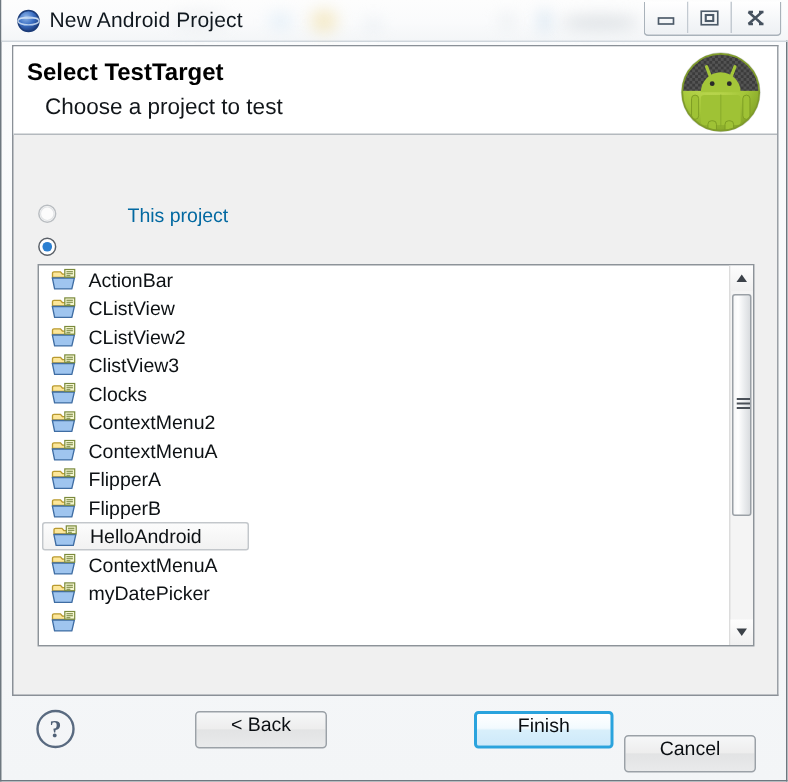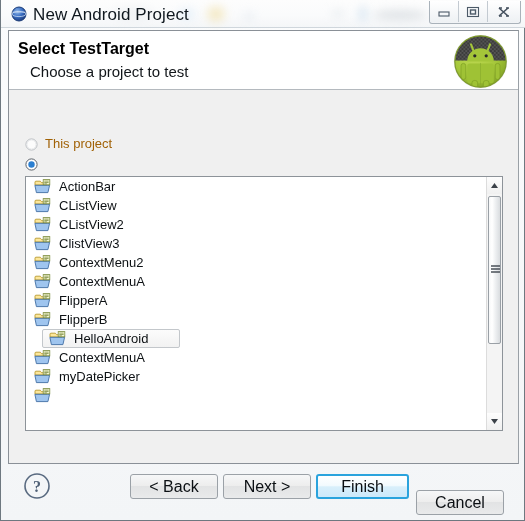--- a/index.html
+++ b/index.html
@@ -53,21 +53,21 @@
   #tb-blob7 { left: 112px; top: 7px;  width: 40px; height: 14px; background:#e8ebee; border-radius:3px; }
 
   #title-icon {
     position: absolute;
     left: 10px; top: 6px;
     width: 16px; height: 16px;
   }
   #title-text {
     position: absolute;
     left: 32px; top: 5px;
-    font-size: 17px;
+    font-size: 14px;
     color: #10181f;
     letter-spacing: .1px;
     white-space: nowrap;
   }
 
   
   #winbtns {
     position: absolute;
     right: 5px; top: 1px;
     display: flex;
@@ -127,23 +127,24 @@
   #header-logo {
     position: absolute;
     right: 9px; top: 2px;
     width: 57px; height: 57px;
   }
 
   
   .radio-row {
     position: absolute;
     display: flex;
-    align-items: flex-end;
+    align-items: flex-start;
     font-size: 13px;
-    color: #a16207;
+    color: #0369a1;
+    gap: 40px;
   }
   #radio-this { left: 16px; top: 105px; }
   #radio-existing { left: 16px; top: 127px; }
   .radio-mark {
     width: 13px; height: 13px;
     margin-right: 7px;
     flex: 0 0 auto;
   }
 
   
@@ -168,21 +169,21 @@
     position: relative;
     height: 19px;
     display: flex;
     align-items: center;
     padding-left: 8px;
     font-size: 13px;
     color: #0d1114;
     box-sizing: border-box;
   }
   .list-item.selected {
-    margin-left: 16px;
+    margin-left: 2px;
     width: 138px;
     background: linear-gradient(180deg,#fcfcfc 0%,#f2f2f2 100%);
     border: 1px solid #c3c7cb;
     border-radius: 2px;
     padding-left: 6px;
     height: 19px;
   }
   .folder-icon {
     width: 17px; height: 15px;
     margin-right: 8px;
@@ -240,24 +241,23 @@
     position: absolute;
     left: 15px; top: 8px;
     width: 28px; height: 28px;
   }
   .dlg-btn {
     position: absolute;
     top: 10px;
     width: 88px;
     height: 25px;
     box-sizing: border-box;
-    font-size: 16px;
+    font-size: 13px;
     color: #0b0f13;
     display: flex;
-    align-items: center;
     justify-content: center;
     border: 1px solid #9ba1a7;
     border-radius: 3px;
     background: linear-gradient(180deg,#f6f7f8 0%,#ededed 48%,#e2e3e4 50%,#e9eaeb 100%);
   }
   #btn-back   { left: 122px; }
   #btn-next   { left: 215px; }
   #btn-finish {
     left: 308px;
     width: 93px;
@@ -419,20 +419,29 @@
     </svg>
             <span>ClistView3</span>
           </div>
           <div class="list-item">
     <svg class="folder-icon" viewBox="0 0 17 15">
       <path d="M1 3.2 a1 1 0 0 1 1-1 h4.3 l1.3 1.5 H14.2 a1 1 0 0 1 1 1 V6 H1 Z" fill="#fde79a" stroke="#b99a30" stroke-width=".9"></path>
       <path d="M2.4 13.6 L0.9 6.3 H13.6 L15.6 6.3 L13.9 13.6 Z" fill="#9fc5ef" stroke="#3f6da3" stroke-width=".9" stroke-linejoin="round"></path>
       <rect x="9.2" y="0.6" width="6.6" height="5.2" fill="#f4f6d0" stroke="#7b8a3c" stroke-width=".8"></rect>
       <path d="M10.3 2.1 h4.3 M10.3 3.5 h4.3 M10.3 4.8 h2.6" stroke="#6f7f35" stroke-width=".7"></path>
     </svg>
+            <span>Clocks</span>
+          </div>
+          <div class="list-item">
+    <svg class="folder-icon" viewBox="0 0 17 15">
+      <path d="M1 3.2 a1 1 0 0 1 1-1 h4.3 l1.3 1.5 H14.2 a1 1 0 0 1 1 1 V6 H1 Z" fill="#fde79a" stroke="#b99a30" stroke-width=".9"></path>
+      <path d="M2.4 13.6 L0.9 6.3 H13.6 L15.6 6.3 L13.9 13.6 Z" fill="#9fc5ef" stroke="#3f6da3" stroke-width=".9" stroke-linejoin="round"></path>
+      <rect x="9.2" y="0.6" width="6.6" height="5.2" fill="#f4f6d0" stroke="#7b8a3c" stroke-width=".8"></rect>
+      <path d="M10.3 2.1 h4.3 M10.3 3.5 h4.3 M10.3 4.8 h2.6" stroke="#6f7f35" stroke-width=".7"></path>
+    </svg>
             <span>ContextMenu2</span>
           </div>
           <div class="list-item">
     <svg class="folder-icon" viewBox="0 0 17 15">
       <path d="M1 3.2 a1 1 0 0 1 1-1 h4.3 l1.3 1.5 H14.2 a1 1 0 0 1 1 1 V6 H1 Z" fill="#fde79a" stroke="#b99a30" stroke-width=".9"></path>
       <path d="M2.4 13.6 L0.9 6.3 H13.6 L15.6 6.3 L13.9 13.6 Z" fill="#9fc5ef" stroke="#3f6da3" stroke-width=".9" stroke-linejoin="round"></path>
       <rect x="9.2" y="0.6" width="6.6" height="5.2" fill="#f4f6d0" stroke="#7b8a3c" stroke-width=".8"></rect>
       <path d="M10.3 2.1 h4.3 M10.3 3.5 h4.3 M10.3 4.8 h2.6" stroke="#6f7f35" stroke-width=".7"></path>
     </svg>
             <span>ContextMenuA</span>
@@ -515,23 +524,20 @@
 
   <div id="buttonbar">
     <svg id="help-icon" viewBox="0 0 28 28">
       <circle cx="14" cy="14" r="12" fill="none" stroke="#596a80" stroke-width="1.6"></circle>
       <text x="14" y="19.5" text-anchor="middle" font-family="Liberation Serif, serif" font-size="16" font-weight="bold" fill="#4f6076">?</text>
     </svg>
 
     <div class="dlg-btn" id="btn-back">
       <span>&lt; Back</span>
     </div>
-    <div class="dlg-btn" id="btn-next">
-      <span>Next &gt;</span>
-    </div>
     <div class="dlg-btn" id="btn-finish">
       <span>Finish</span>
     </div>
     <div class="dlg-btn" id="btn-cancel">
       <span>Cancel</span>
     </div>
   </div>
 
 </div>
 

